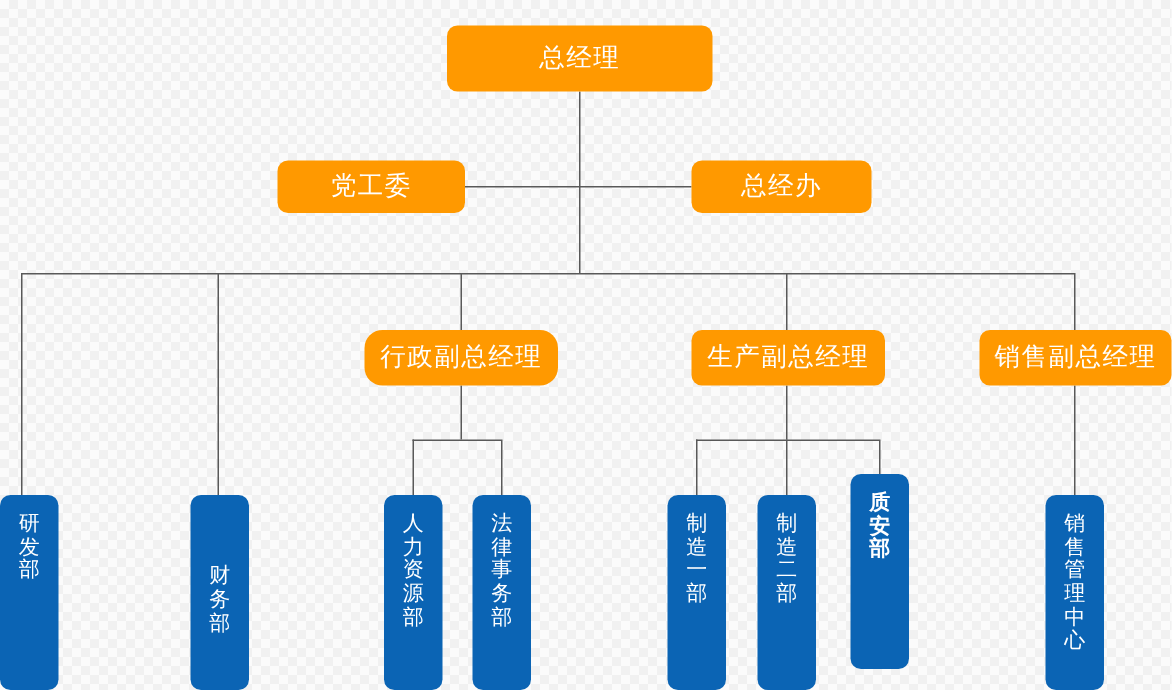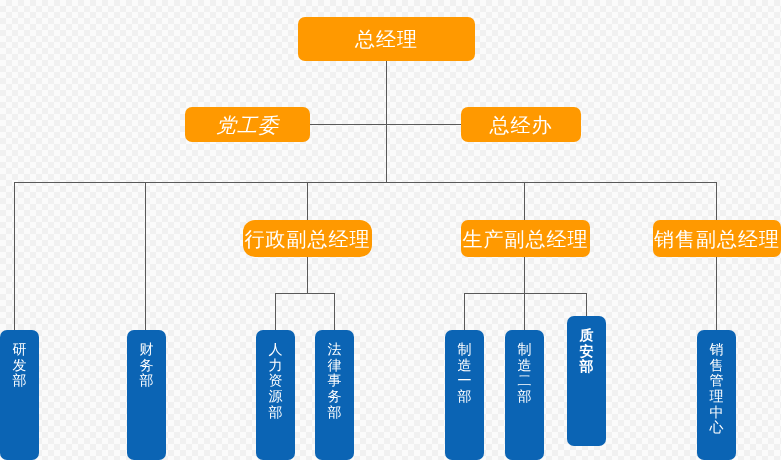--- a/index.html
+++ b/index.html
@@ -38,21 +38,21 @@
     box-sizing: border-box;
     display: flex;
     align-items: center;
     justify-content: center;
     color: #ffffff;
     line-height: 1.1;
   }
   .node.mgr {
     background: #ff9900;
     border-radius: 7px;
-    font-size: 20px;
+    font-size: 17px;
     letter-spacing: 1px;
     white-space: nowrap;
   }
   .node.dept {
     background: #0b64b4;
     border-radius: 7px;
     font-size: 14px;
     align-items: flex-start;
     padding-top: 12px;
   }
@@ -96,21 +96,21 @@
   <div class="line v" style="left:464px; top:293px; height:37px;"></div>
   <div class="line v" style="left:524px; top:293px; height:37px;"></div>
   <div class="line v" style="left:586px; top:293px; height:37px;"></div>
 
   <div class="line v" style="left:716px; top:257px; height:73px;"></div>
 
   <div class="node mgr" style="left:298px; top:17px; width:177px; height:44px;">
     <span>总经理</span>
   </div>
 
-  <div class="node mgr" style="left:185px; top:107px; width:125px; height:35px;font-style:italic;">
+  <div class="node mgr" style="left:185px; top:107px; width:125px; height:35px;">
     <span>党工委</span>
   </div>
 
   <div class="node mgr" style="left:461px; top:107px; width:120px; height:35px;">
     <span>总经办</span>
   </div>
 
   <div class="node mgr" style="left:243px; top:220px; width:129px; height:37px;border-radius:12px;">
     <span>行政副总经理</span>
   </div>
@@ -120,21 +120,21 @@
   </div>
 
   <div class="node mgr" style="left:653px; top:220px; width:128px; height:37px;">
     <span>销售副总经理</span>
   </div>
 
   <div class="node dept" style="left:0px; top:330px; width:39px; height:130px;">
     <span class="vtext">研发部</span>
   </div>
 
-  <div class="node dept" style="left:127px; top:330px; width:39px; height:130px;">
+  <div class="node dept" style="left:127px; top:330px; width:39px; height:130px;align-items:center;">
     <span class="vtext">财务部</span>
   </div>
 
   <div class="node dept" style="left:256px; top:330px; width:39px; height:130px;justify-content:center;">
     <span class="vtext">人力资源部</span>
   </div>
 
   <div class="node dept" style="left:315px; top:330px; width:39px; height:130px;">
     <span class="vtext">法律事务部</span>
   </div>

